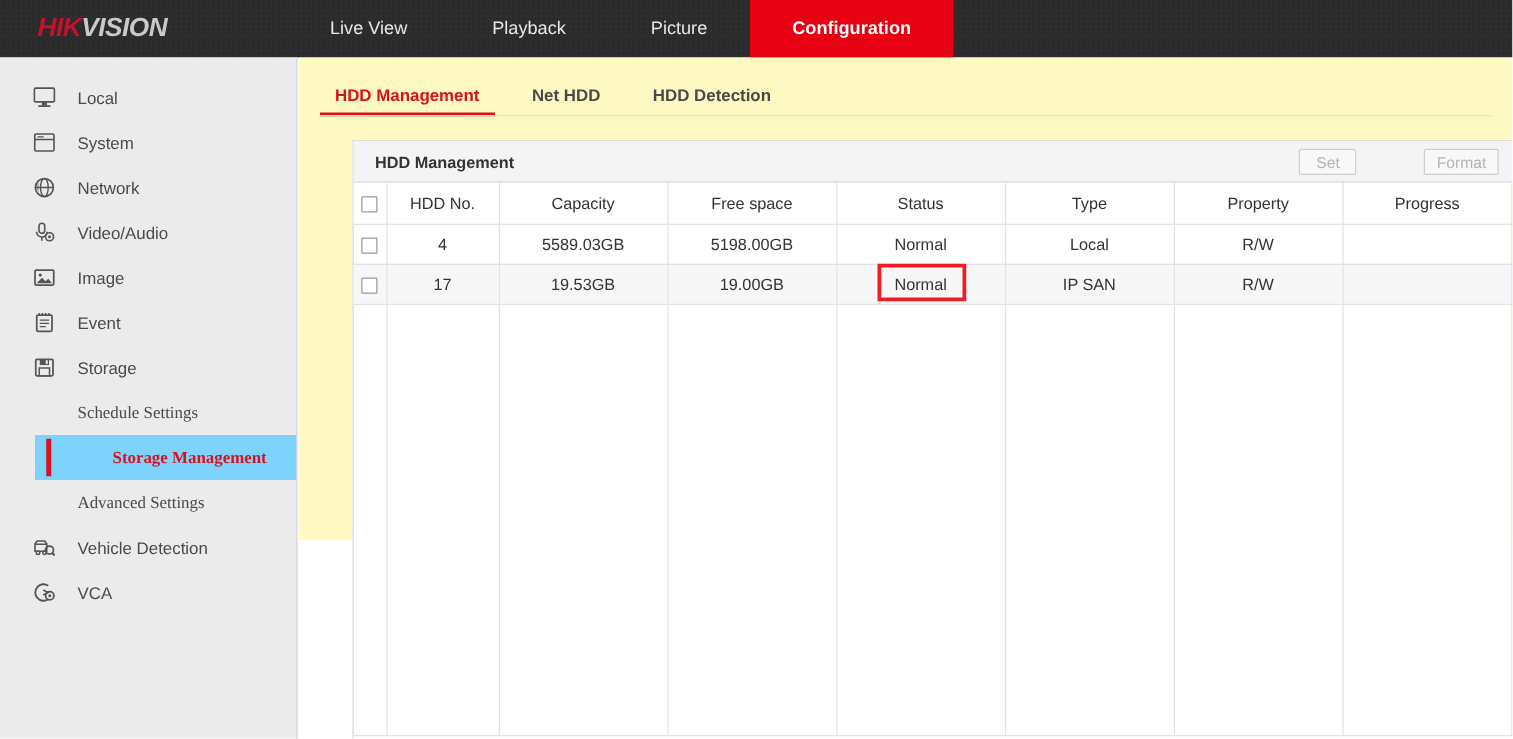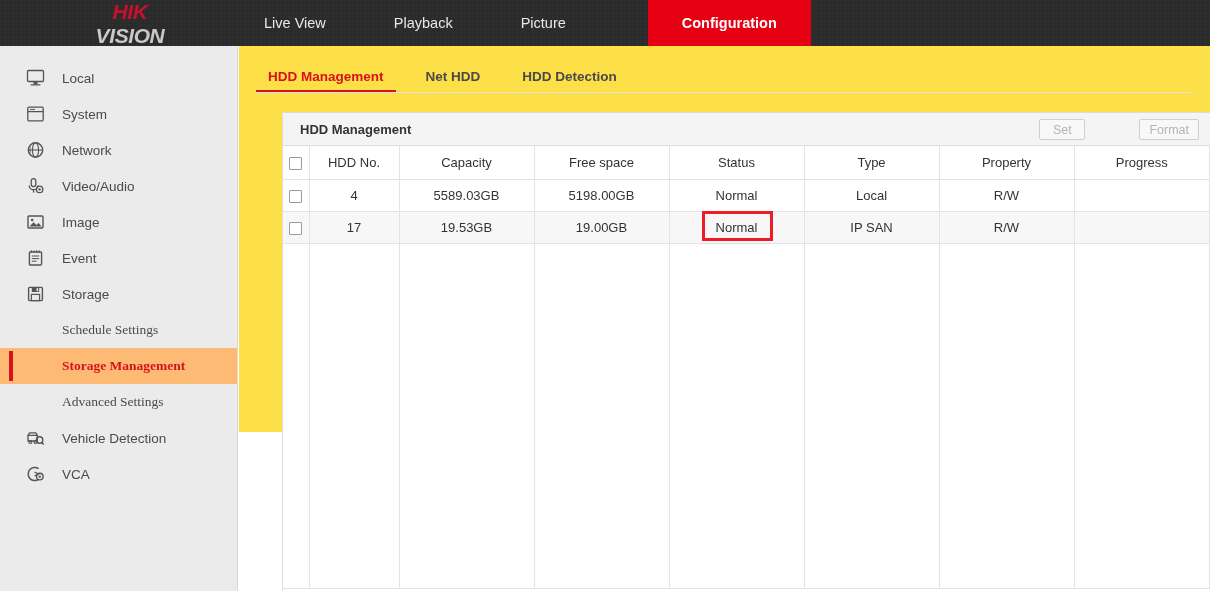--- a/index.html
+++ b/index.html
@@ -15,61 +15,61 @@
   .topbar {
     position: absolute; left: 0; top: 0; width: 1210px; height: 46px;
     background: #2b2b2b;
     background-image:
       radial-gradient(circle at 1px 1px, rgba(255,255,255,0.045) 0.6px, transparent 0.8px);
     background-size: 4px 4px;
     display: flex; align-items: stretch;
   }
   .logo {
     width: 230px; display: flex; align-items: center; padding-left: 30px;
-    font-style: italic; font-weight: bold; font-size: 21px; letter-spacing: -0.4px; flex-direction: column;
+    font-style: italic; font-weight: bold; font-size: 21px; letter-spacing: -0.4px;
   }
   .logo .hik { color: #c8102e; }
   .logo .vision { color: #c9c9c9; }
   .navtabs { display: flex; align-items: stretch; }
   .navtab {
     display: flex; align-items: center; justify-content: center;
     color: #e8e8e8; font-size: 14.5px; padding: 0 34px; cursor: pointer;
     white-space: nowrap;
   }
-  .navtab.active { background: #e60012; color: #ffffff; font-weight: bold; margin-left: 48px; }
+  .navtab.active { background: #e60012; color: #ffffff; font-weight: bold; }
 
   
   .sidebar {
     position: absolute; left: 0; top: 46px; width: 238px; height: 545px;
     background: #ebebeb; border-right: 1px solid #d8d8d8;
     padding-top: 14px;
   }
   .menu-item {
     position: relative; height: 36px; display: flex; align-items: center;
     padding-left: 22px; cursor: pointer;
   }
   .menu-item .ico {
     width: 26px; height: 22px; display: flex; align-items: center; justify-content: center;
     margin-right: 14px; flex: 0 0 26px;
   }
   .menu-item .lbl { font-size: 13.5px; color: #4a4a4a; white-space: nowrap; }
   .menu-item.sub { padding-left: 62px; }
   .menu-item.sub .lbl { color: #4a4a4a; font-family: Liberation Serif, serif; }
-  .menu-item.active { background: #fdba74; }
+  .menu-item.active { background: #7dd3fc; margin-left: 28px; }
   .menu-item.active .lbl { color: #d8111c; font-weight: bold; }
   .menu-item.active::before {
     content: ""; position: absolute; left: 9px; top: 3px;
     width: 4px; height: 30px; background: #d8111c;
   }
   .menu-item svg { display: block; }
 
   
   .content {
     position: absolute; left: 239px; top: 46px; width: 971px; height: 386px;
-    background: #fde047;
+    background: #fef9c3;
   }
   .subtabs {
     position: relative; height: 36px; margin-left: 17px; margin-top: 11px;
     display: flex; align-items: flex-end;
   }
   .subtabs::after {
     content: ""; position: absolute; left: 0; right: 17px; bottom: 0;
     height: 1px; background: #e2e2e2;
   }
   .subtab {

